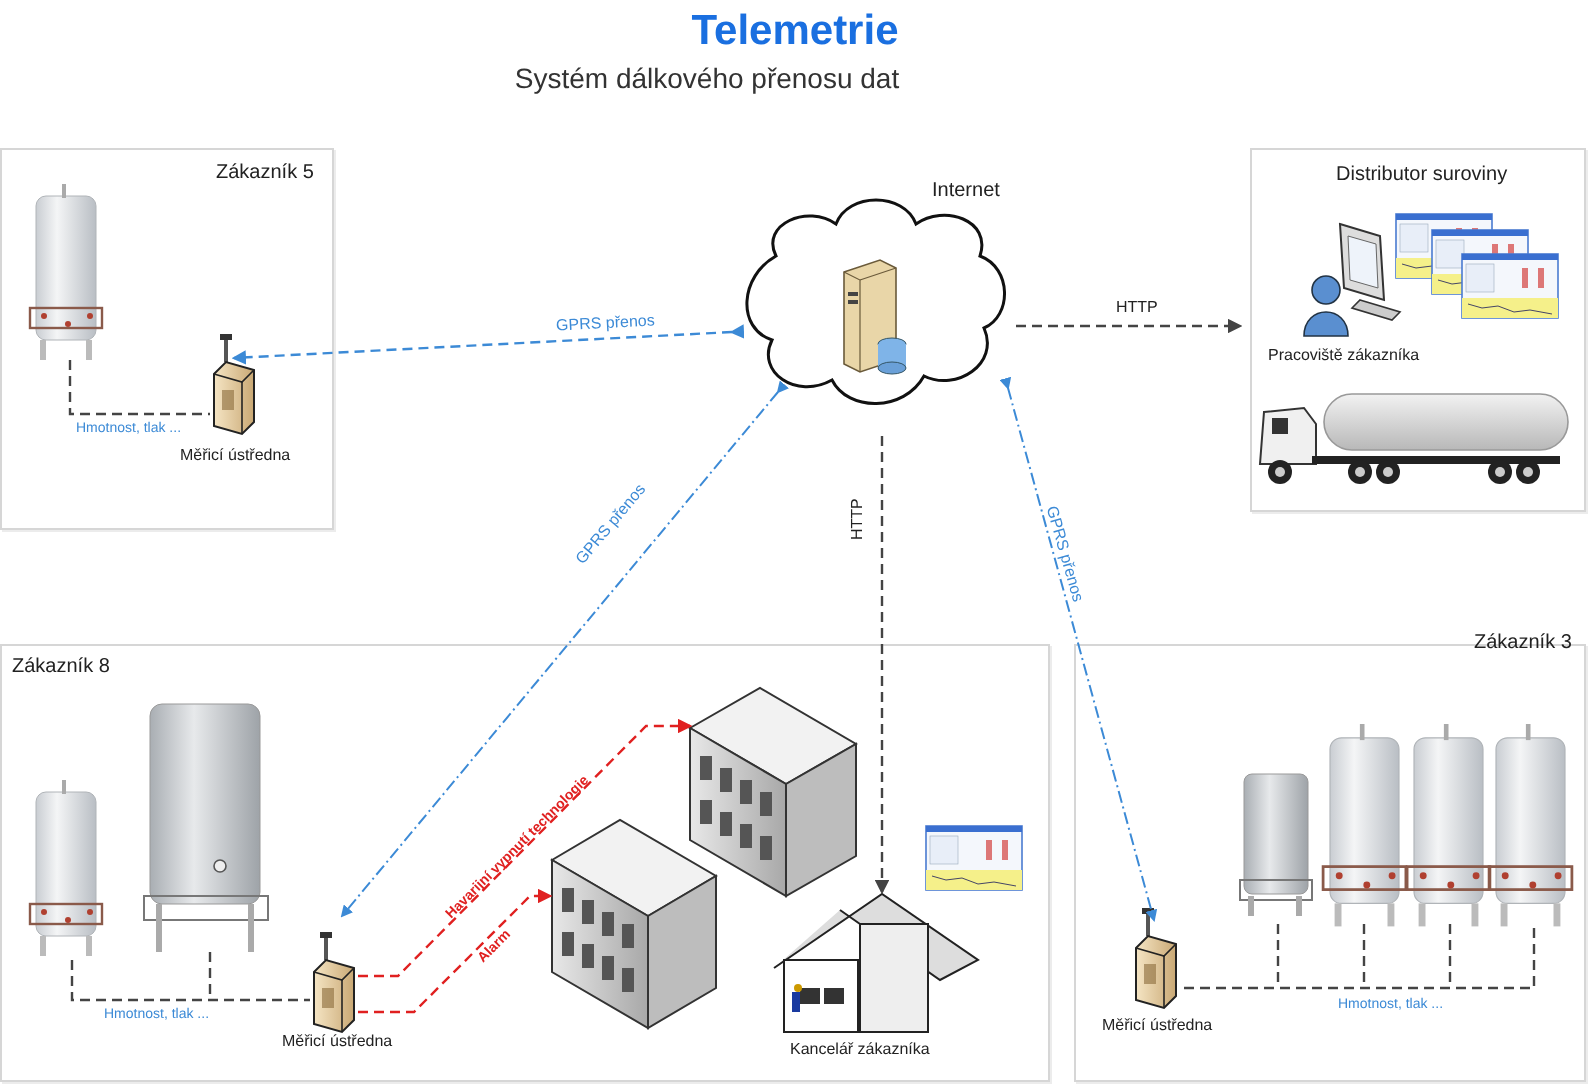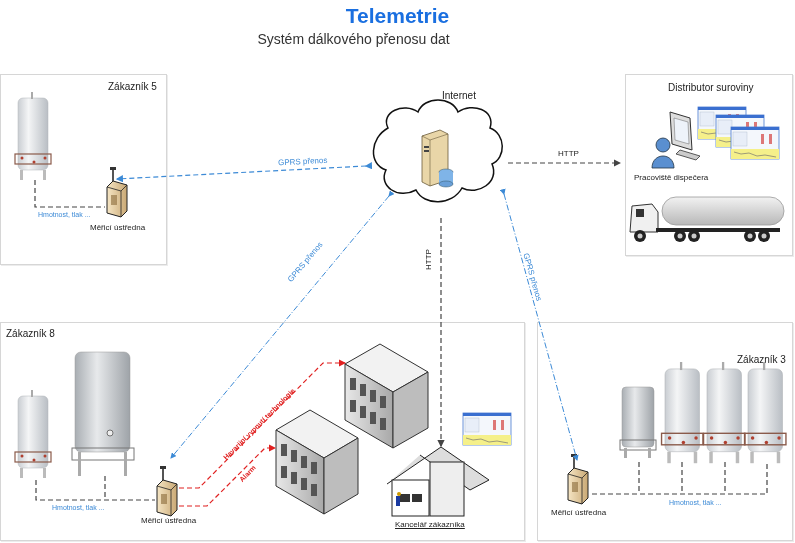--- a/index.html
+++ b/index.html
@@ -26,21 +26,21 @@
 <div class="box" style="left:0;top:74px;width:165px;height:189px;"></div>
 <div class="box-label" style="left:108px;top:81px;">Zákazník 5</div>
 
 <div class="box" style="left:625px;top:74px;width:166px;height:180px;"></div>
 <div class="box-label" style="left:668px;top:82px;text-align:center;">Distributor suroviny</div>
 
 <div class="box" style="left:0;top:322px;width:523px;height:217px;"></div>
 <div class="box-label" style="left:6px;top:328px;">Zákazník 8</div>
 
 <div class="box" style="left:537px;top:322px;width:254px;height:217px;"></div>
-<div class="box-label" style="left:737px;top:316px;margin-top:38px;">Zákazník 3</div>
+<div class="box-label" style="left:737px;top:316px;">Zákazník 3</div>
 
 <svg class="overlay" width="795" height="543" viewBox="0 0 795 543">
   <defs>
     <linearGradient id="tankG" x1="0" x2="1">
       <stop offset="0" stop-color="#c9cdd2"></stop>
       <stop offset="0.35" stop-color="#f4f5f6"></stop>
       <stop offset="1" stop-color="#b9bec4"></stop>
     </linearGradient>
     <linearGradient id="tankG2" x1="0" x2="1">
       <stop offset="0" stop-color="#a9aeb3"></stop>
@@ -237,30 +237,30 @@
 
   <line x1="366" y1="166" x2="117" y2="179" stroke="#3c8ad6" stroke-width="1.2" stroke-dasharray="5,3" marker-start="url(#arrBlue)" marker-end="url(#arrBlue)"></line>
   <line x1="389" y1="196" x2="171" y2="458" stroke="#3c8ad6" stroke-width="1" stroke-dasharray="6,2,1,2" marker-start="url(#arrBlue)" marker-end="url(#arrBlue)"></line>
   <line x1="504" y1="194" x2="577" y2="460" stroke="#3c8ad6" stroke-width="1" stroke-dasharray="6,2,1,2" marker-start="url(#arrBlue)" marker-end="url(#arrBlue)"></line>
   <line x1="508" y1="163" x2="620" y2="163" stroke="#444" stroke-width="1.2" stroke-dasharray="5,3" marker-end="url(#arrDark)"></line>
   <line x1="441" y1="218" x2="441" y2="446" stroke="#444" stroke-width="1.2" stroke-dasharray="5,3" marker-end="url(#arrDark)"></line>
   <polyline points="179,488 199,488 323,363 345,363" fill="none" stroke="#e02020" stroke-width="1.2" stroke-dasharray="5,3" marker-end="url(#arrRed)"></polyline>
   <polyline points="179,506 207,506 265,448 275,448" fill="none" stroke="#e02020" stroke-width="1.2" stroke-dasharray="5,3" marker-end="url(#arrRed)"></polyline>
 </svg>
 
-<div class="lbl" style="left:420px;top:90px;font-size:10px;padding-left:22px;">Internet</div>
+<div class="lbl" style="left:444px;top:90px;font-size:10px;padding-left:22px;">Internet</div>
 
 <div class="lbl blue" style="left:38px;top:211px;font-size:7px;">Hmotnost, tlak ...</div>
 <div class="lbl" style="left:90px;top:223px;">Měřicí ústředna</div>
 
-<div class="lbl" style="left:634px;top:173px;">Pracoviště dispečera</div>
+<div class="lbl" style="left:634px;top:173px;">Pracoviště zákazníka</div>
 
 <div class="lbl blue" style="left:52px;top:504px;font-size:7px;">Hmotnost, tlak ...</div>
 <div class="lbl" style="left:141px;top:516px;">Měřicí ústředna</div>
-<div class="lbl" style="left:395px;top:520px;text-decoration:underline;">Kancelář zákazníka</div>
+<div class="lbl" style="left:395px;top:520px;">Kancelář zákazníka</div>
 
 <div class="lbl blue" style="left:669px;top:499px;font-size:7px;">Hmotnost, tlak ...</div>
 <div class="lbl" style="left:551px;top:508px;">Měřicí ústředna</div>
 
 <div class="lbl blue" style="left:278px;top:157px;transform:rotate(-3deg);">GPRS přenos</div>
 <div class="lbl blue" style="left:286px;top:278px;transform:rotate(-50deg);transform-origin:left top;">GPRS přenos</div>
 <div class="lbl blue" style="left:530px;top:252px;transform:rotate(74deg);transform-origin:left top;">GPRS přenos</div>
 <div class="lbl" style="left:558px;top:149px;">HTTP</div>
 <div class="lbl" style="left:424px;top:270px;transform:rotate(-90deg);transform-origin:left top;">HTTP</div>
 <div class="lbl red" style="left:222px;top:456px;font-size:7px;transform:rotate(-45deg);transform-origin:left top;">Havarijní vypnutí technologie</div>

